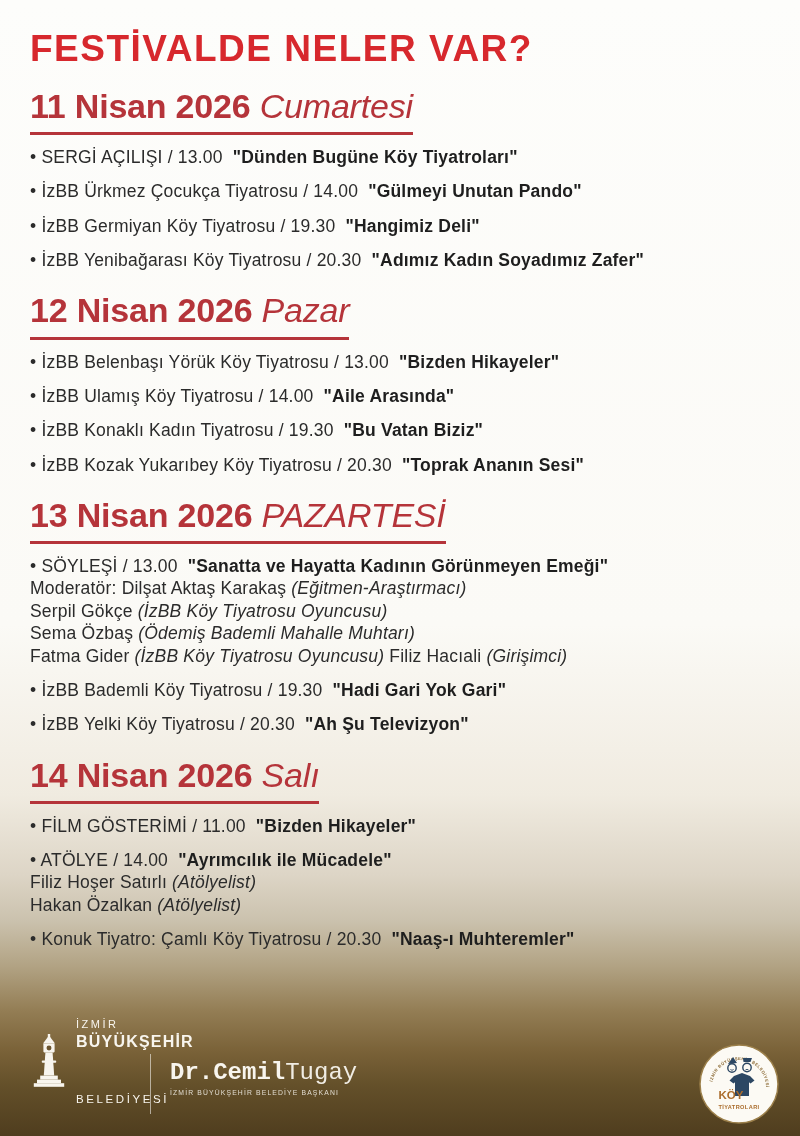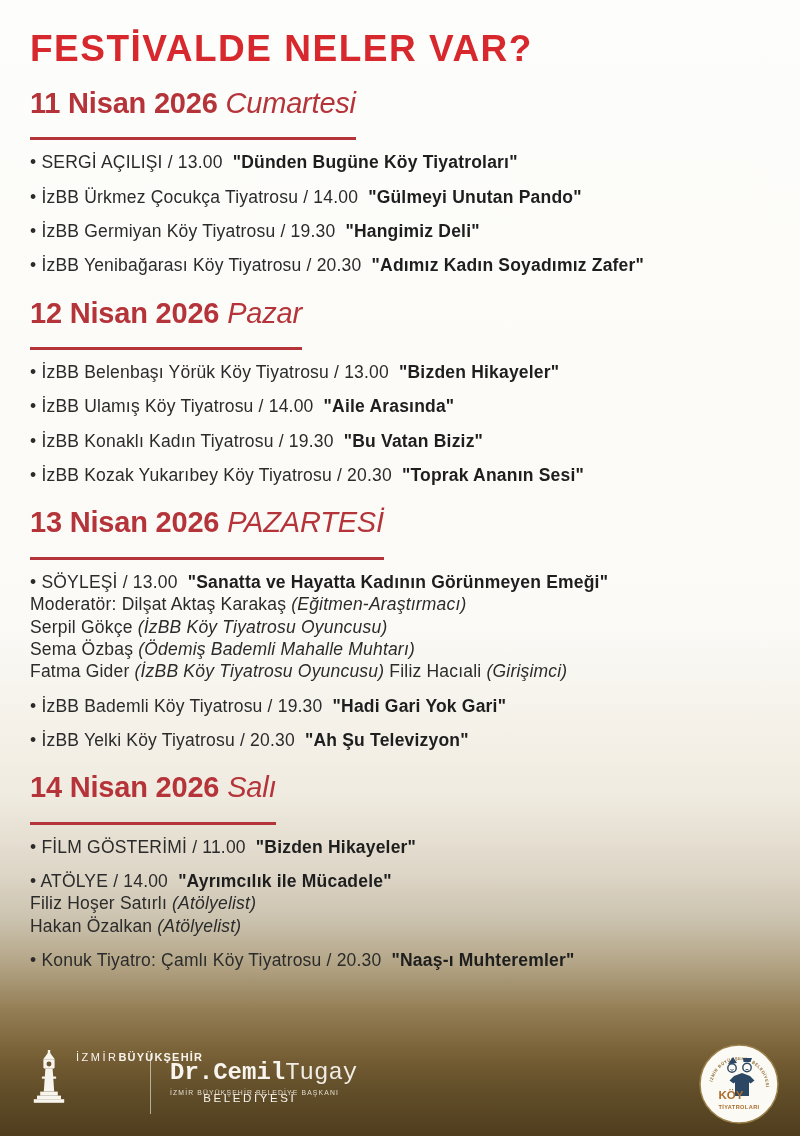--- a/index.html
+++ b/index.html
@@ -16,34 +16,34 @@
       #64502a 95.5%, #4f3d1e 100%);
   }
   .content{padding:30px 34px 0 30px;}
   h1{
     margin:0;font-size:37px;line-height:1;font-weight:bold;
     color:#d7282d;letter-spacing:1.5px;
   }
   section{margin-top:20px;}
   h2{
     margin:0 0 12px 0;display:inline-block;
-    font-size:29px;line-height:1.15;color:#b5343a;
-    border-bottom:3px solid #b5343a;padding-bottom:17px;
+    font-size:34px;line-height:1.15;color:#b5343a;
+    border-bottom:3px solid #b5343a;padding-bottom:6px;
     letter-spacing:-0.2px;
   }
   h2 .day{font-weight:normal;font-style:italic;}
   .event{margin:0 0 13px 0;font-size:17.5px;line-height:1.22;color:#2b2b2b;letter-spacing:0.2px;}
   .event .quoted{font-weight:bold;color:#1e1e1e;padding-left:5px;}
   .subline{font-size:17.5px;line-height:1.28;color:#2b2b2b;letter-spacing:0.2px;}
   .subline .it{font-style:italic;text-align:right;}
   footer{position:absolute;left:0;right:0;bottom:0;height:130px;}
   .izmir-logo{position:absolute;left:33px;bottom:30px;display:flex;align-items:center;gap:11px;}
-  .izmir-text{display:flex;flex-direction:row;color:#f8f5ee;line-height:1.25;}
+  .izmir-text{display:flex;flex-direction:column;color:#f8f5ee;line-height:1.25;}
   .izmir-text .l1{font-size:11px;letter-spacing:2.5px;}
-  .izmir-text .l2{font-size:11px;font-weight:bold;letter-spacing:1.2px;}
+  .izmir-text .l2{font-size:16px;font-weight:bold;letter-spacing:1.2px;}
   .izmir-text .l3{font-size:11.5px;letter-spacing:2.6px;margin-top:40px;}
   .footer-divider{position:absolute;left:150px;bottom:22px;width:1px;height:60px;background:rgba(255,255,255,0.55);}
   .mayor{position:absolute;left:170px;bottom:40px;color:#f8f5ee;}
   .mayor-name{font-size:24px;line-height:1;font-family:Liberation Mono, monospace;}
   .mayor-name .b{font-weight:bold;}
   .mayor-name .l{font-weight:normal;opacity:0.95;}
   .mayor-sub{font-size:6.8px;letter-spacing:1.15px;margin-top:4px;opacity:0.85;}
   .badge{position:absolute;right:20px;bottom:11px;}
 </style>
 </head>

